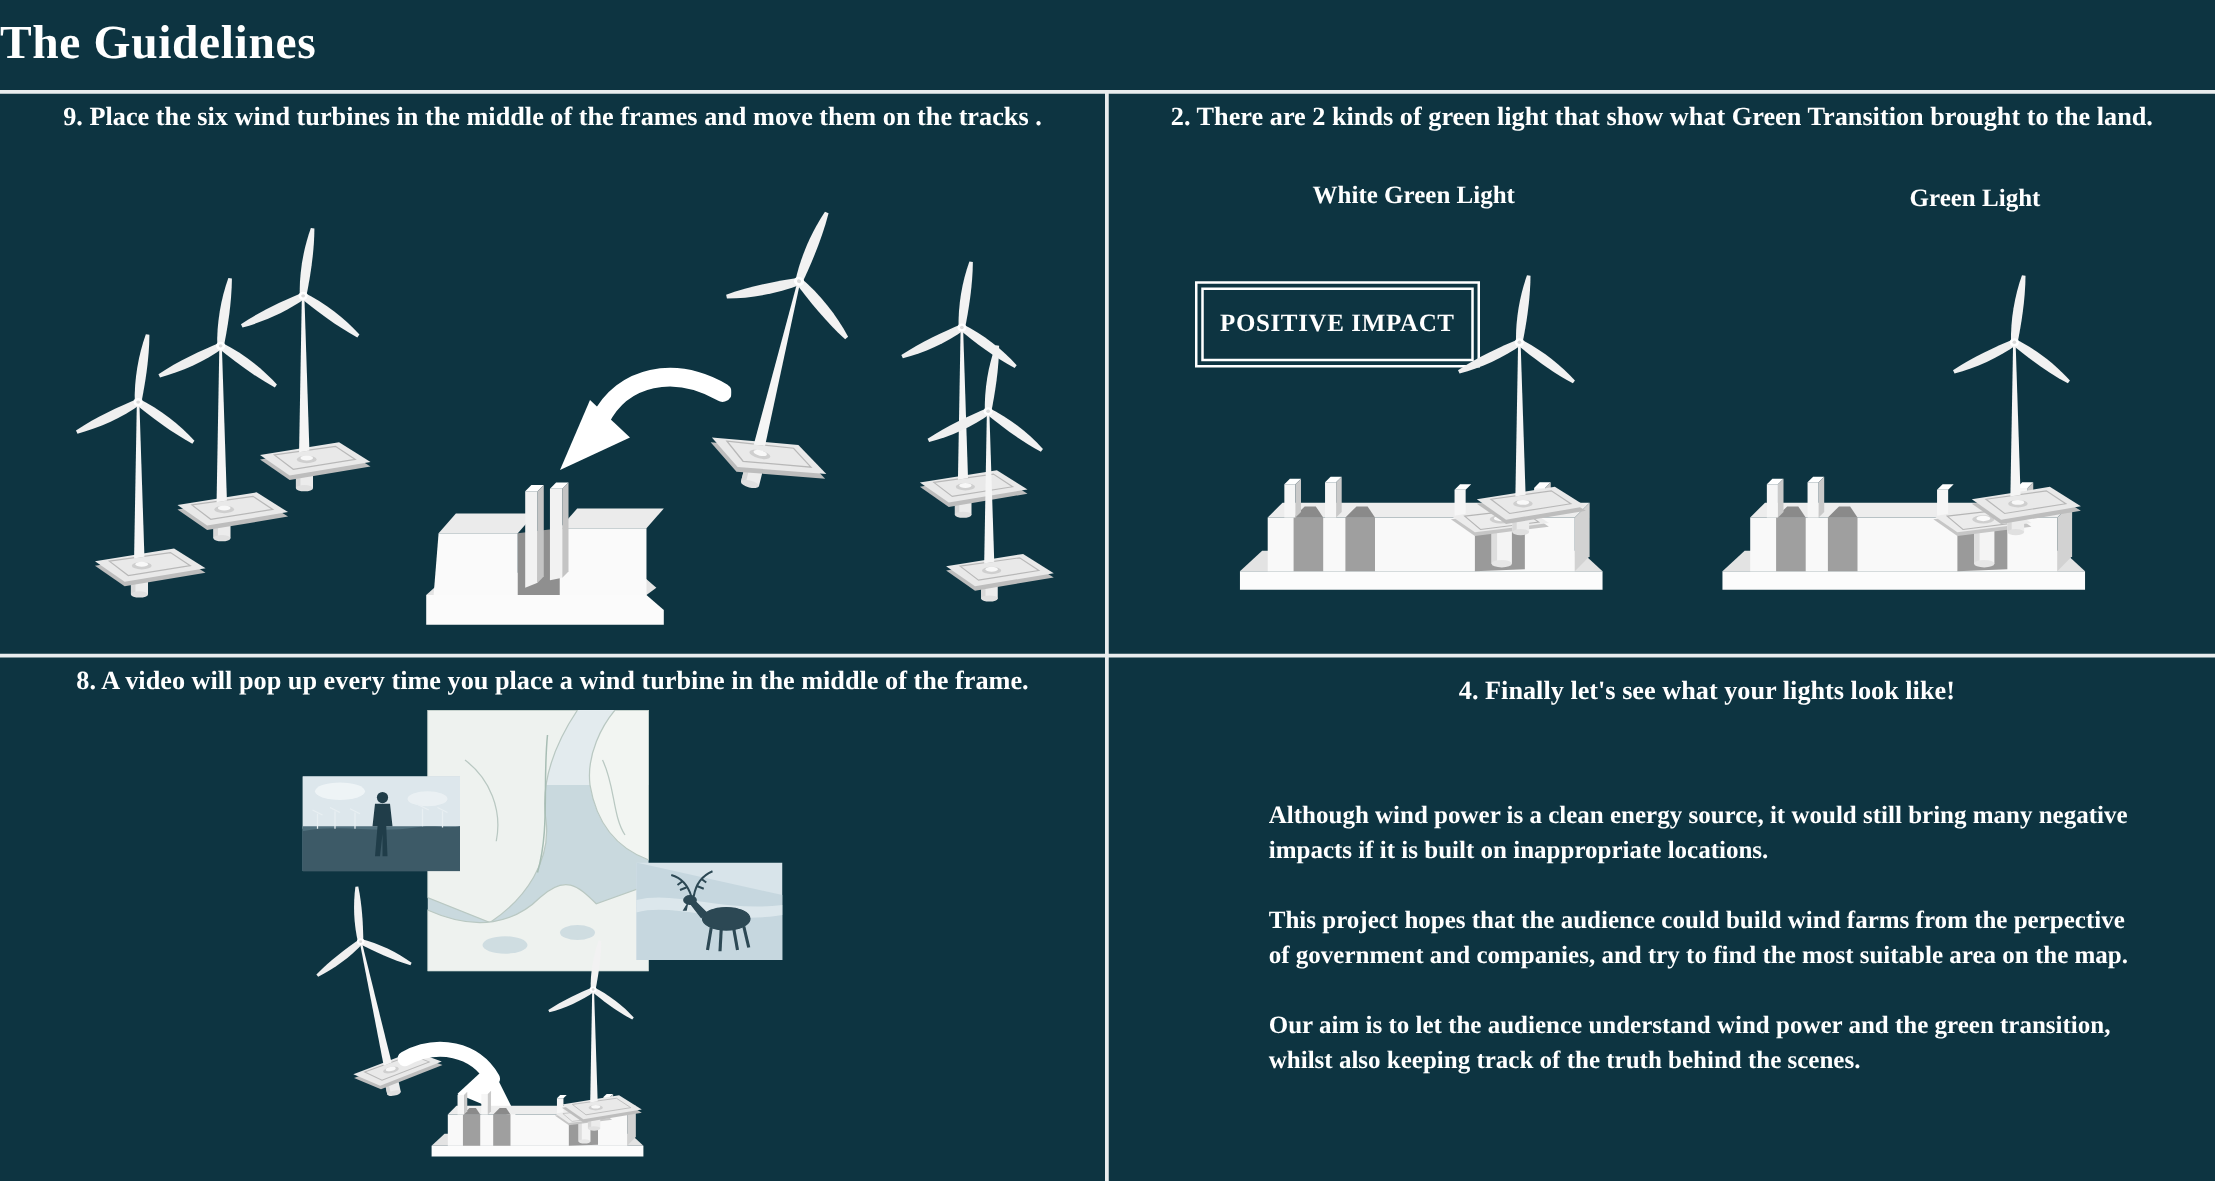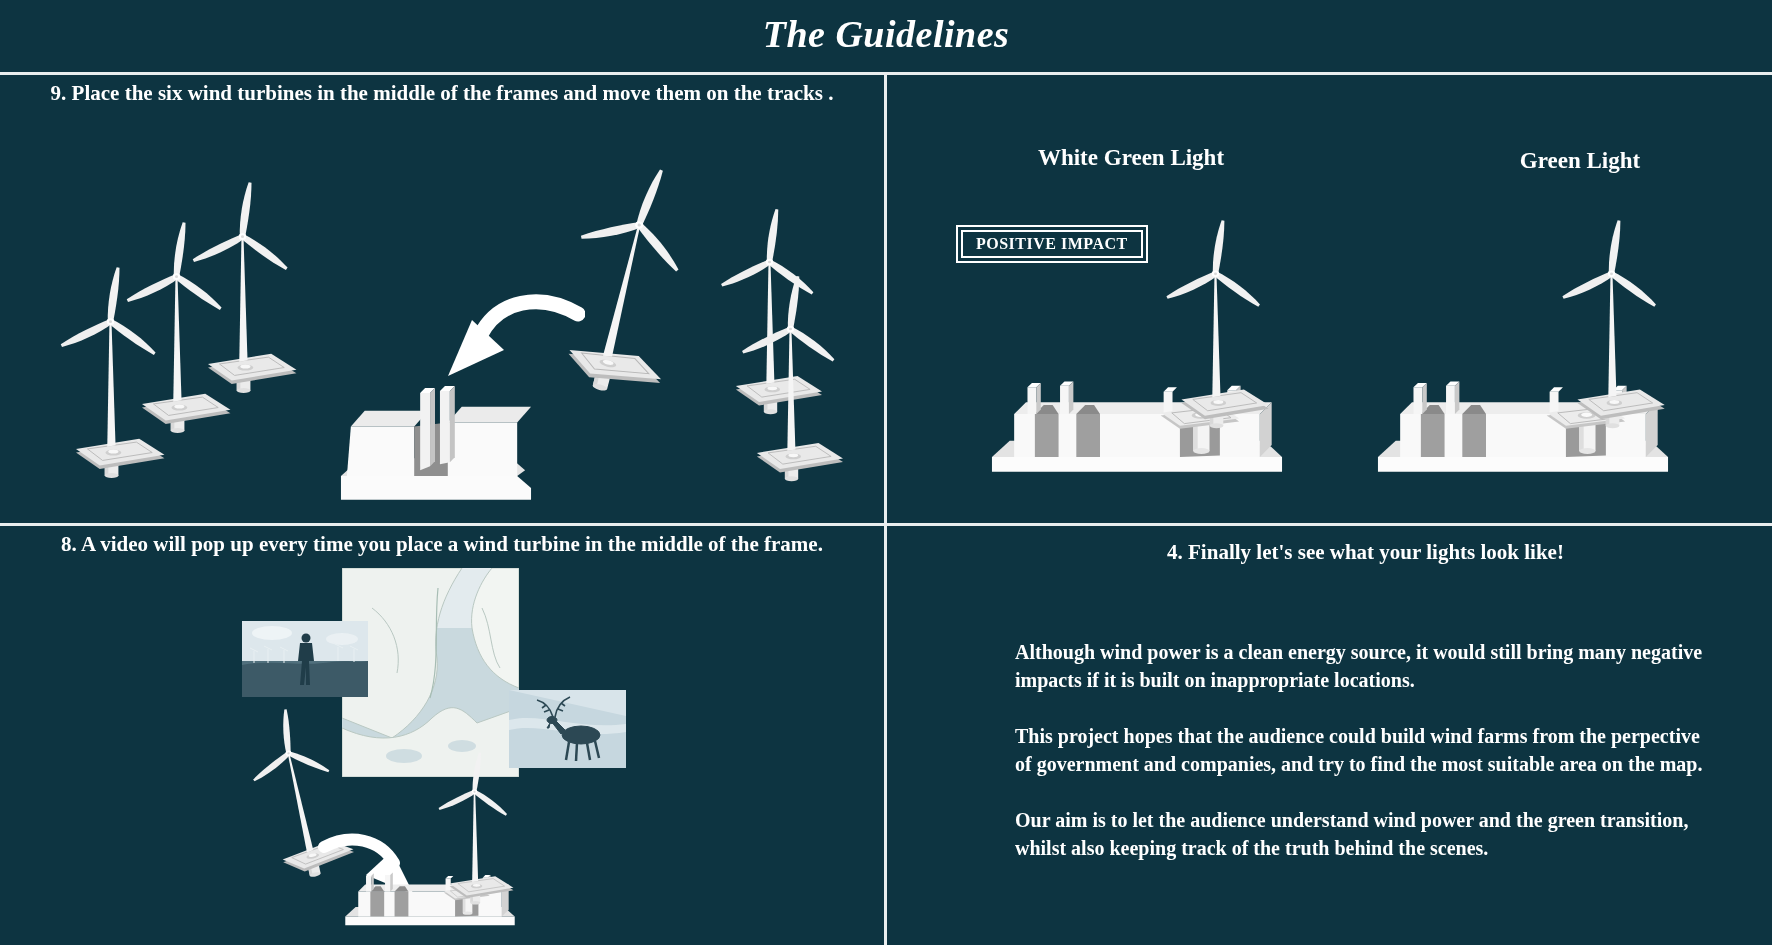--- a/index.html
+++ b/index.html
@@ -5,35 +5,35 @@
   * { margin:0; padding:0; box-sizing:border-box; }
   html,body { background:#0d3441; }
   #app {
     position:relative; width:1772px; height:945px; overflow:hidden;
     background:#0d3441; color:#ffffff;
     font-family:"Liberation Serif","DejaVu Serif",serif;
   }
   .hline,.vline { position:absolute; background:#e9edee; }
   .page-title {
     position:absolute; top:12px; left:0; width:100%;
-    text-align:center; font-size:38px; font-weight:bold; letter-spacing:0.5px;font-style:italic;
+    text-align:left; font-size:38px; font-weight:bold; letter-spacing:0.5px;
   }
   .quad { position:absolute; overflow:hidden; }
   .qhead {
     position:absolute; left:0; right:0; top:6px;
     text-align:center; font-weight:bold; font-size:21px; white-space:nowrap;
   }
   .ill { position:absolute; }
   .label {
-    position:absolute; font-size:23px; font-weight:bold; text-align:center; white-space:nowrap;
+    position:absolute; font-size:20px; font-weight:bold; text-align:center; white-space:nowrap;
   }
   .badge { position:absolute; border:2px solid #ffffff; padding:3px; background:transparent; }
   .badge-inner {
-    border:2px solid #ffffff; padding:3px 13px;
-    font-size:16px; font-weight:bold; letter-spacing:0.5px;
+    border:2px solid #ffffff; padding:16px 13px;
+    font-size:20px; font-weight:bold; letter-spacing:0.5px;
     text-align:left; white-space:nowrap;
   }
   .paras { position:absolute; left:92px; right:92px; top:112px; }
   .paras p {
     font-size:20px; font-weight:bold; line-height:1.42;
     margin-bottom:27px;
   }
   .photo { position:absolute; display:block; }
   svg { display:block; }
 </style>
@@ -148,20 +148,21 @@
       <path d="M138 24 C100 2 58 10 40 46" stroke="#ffffff" stroke-width="15" fill="none" stroke-linecap="round"></path>
       <polygon points="8,86 32,30 64,60" fill="#ffffff"></polygon>
     </svg>
 
     <svg class="ill" style="left:337px; top:290px;" width="198" height="139" viewBox="0 0 200 140">
         <use href="#track-short"></use>
       </svg>
   </div>
 
   <div class="quad" style="left:887px; top:75px; width:885px; height:448px;">
+    <div class="qhead">2. There are 2 kinds of green light that show what Green Transition brought to the land.</div>
 
     <div class="label" style="left:124px; top:70px; width:240px;">White Green Light</div>
     <div class="label" style="left:573px; top:73px; width:240px;">Green Light</div>
 
     <div class="badge" style="left:69px; top:150px;">
       <div class="badge-inner">POSITIVE IMPACT</div>
     </div>
 
     <svg class="ill" style="left:102px; top:290px;" width="296" height="115" viewBox="0 0 400 155">
         <use href="#track"></use>

